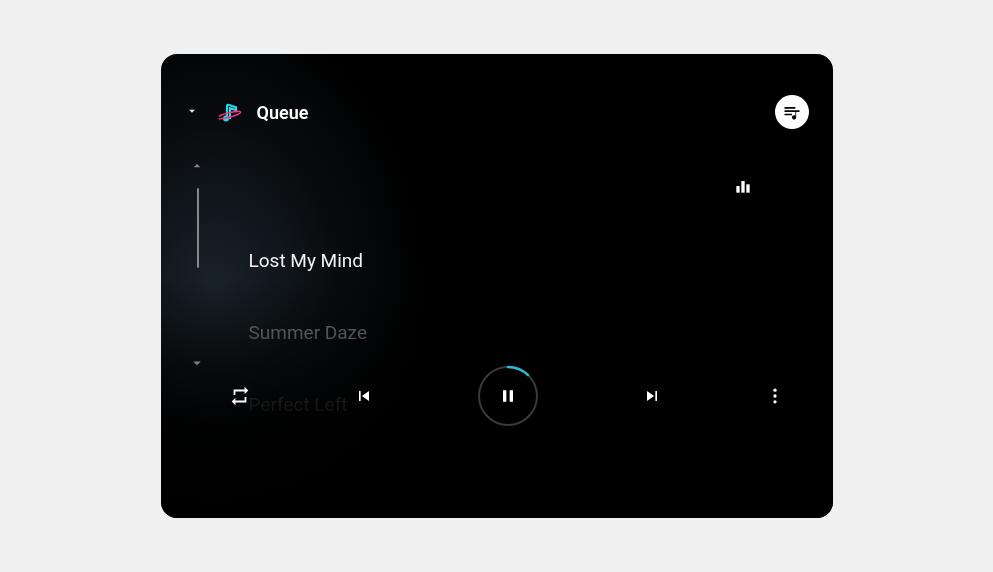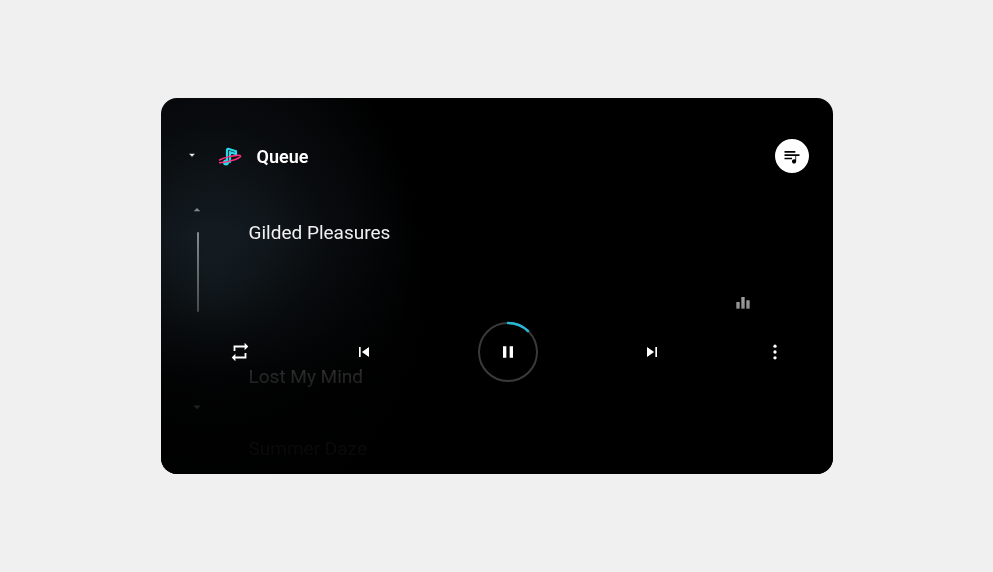--- a/index.html
+++ b/index.html
@@ -11,21 +11,21 @@
       width: 993px;
       height: 572px;
       background: #f0f0f0;
       font-family: -apple-system, BlinkMacSystemFont, "Segoe UI", Roboto, sans-serif;
       display: flex;
       align-items: center;
       justify-content: center;
     }
     .player {
       width: 672px;
-      height: 376px;
+      height: 464px;
       background: #000;
       border-radius: 16px;
       position: relative;
       overflow: hidden;
     }
     .bg-art {
       position: absolute;
       left: 0;
       top: 0;
       width: 100%;
@@ -198,23 +198,20 @@
       <svg width="18" height="18" viewBox="0 0 24 24" fill="currentColor">
           <path d="M7 10l5 5 5-5z"></path>
         </svg>
     </div>
   </div>
 
   <div class="scroll-indicator"></div>
 
   <div class="queue-list">
     <div class="queue-item">
-      <span class="queue-item-label">Gilded Pleasures</span>
-    </div>
-    <div class="queue-item">
       <span class="eq-icon">
         <svg width="20" height="20" viewBox="0 0 24 24" fill="#fff">
           <rect x="4" y="12" width="4" height="8"></rect>
           <rect x="10" y="6" width="4" height="14"></rect>
           <rect x="16" y="10" width="4" height="10"></rect>
         </svg>
       </span>
     </div>
     <div class="queue-item">
       <span class="queue-item-label">Lost My Mind</span>

